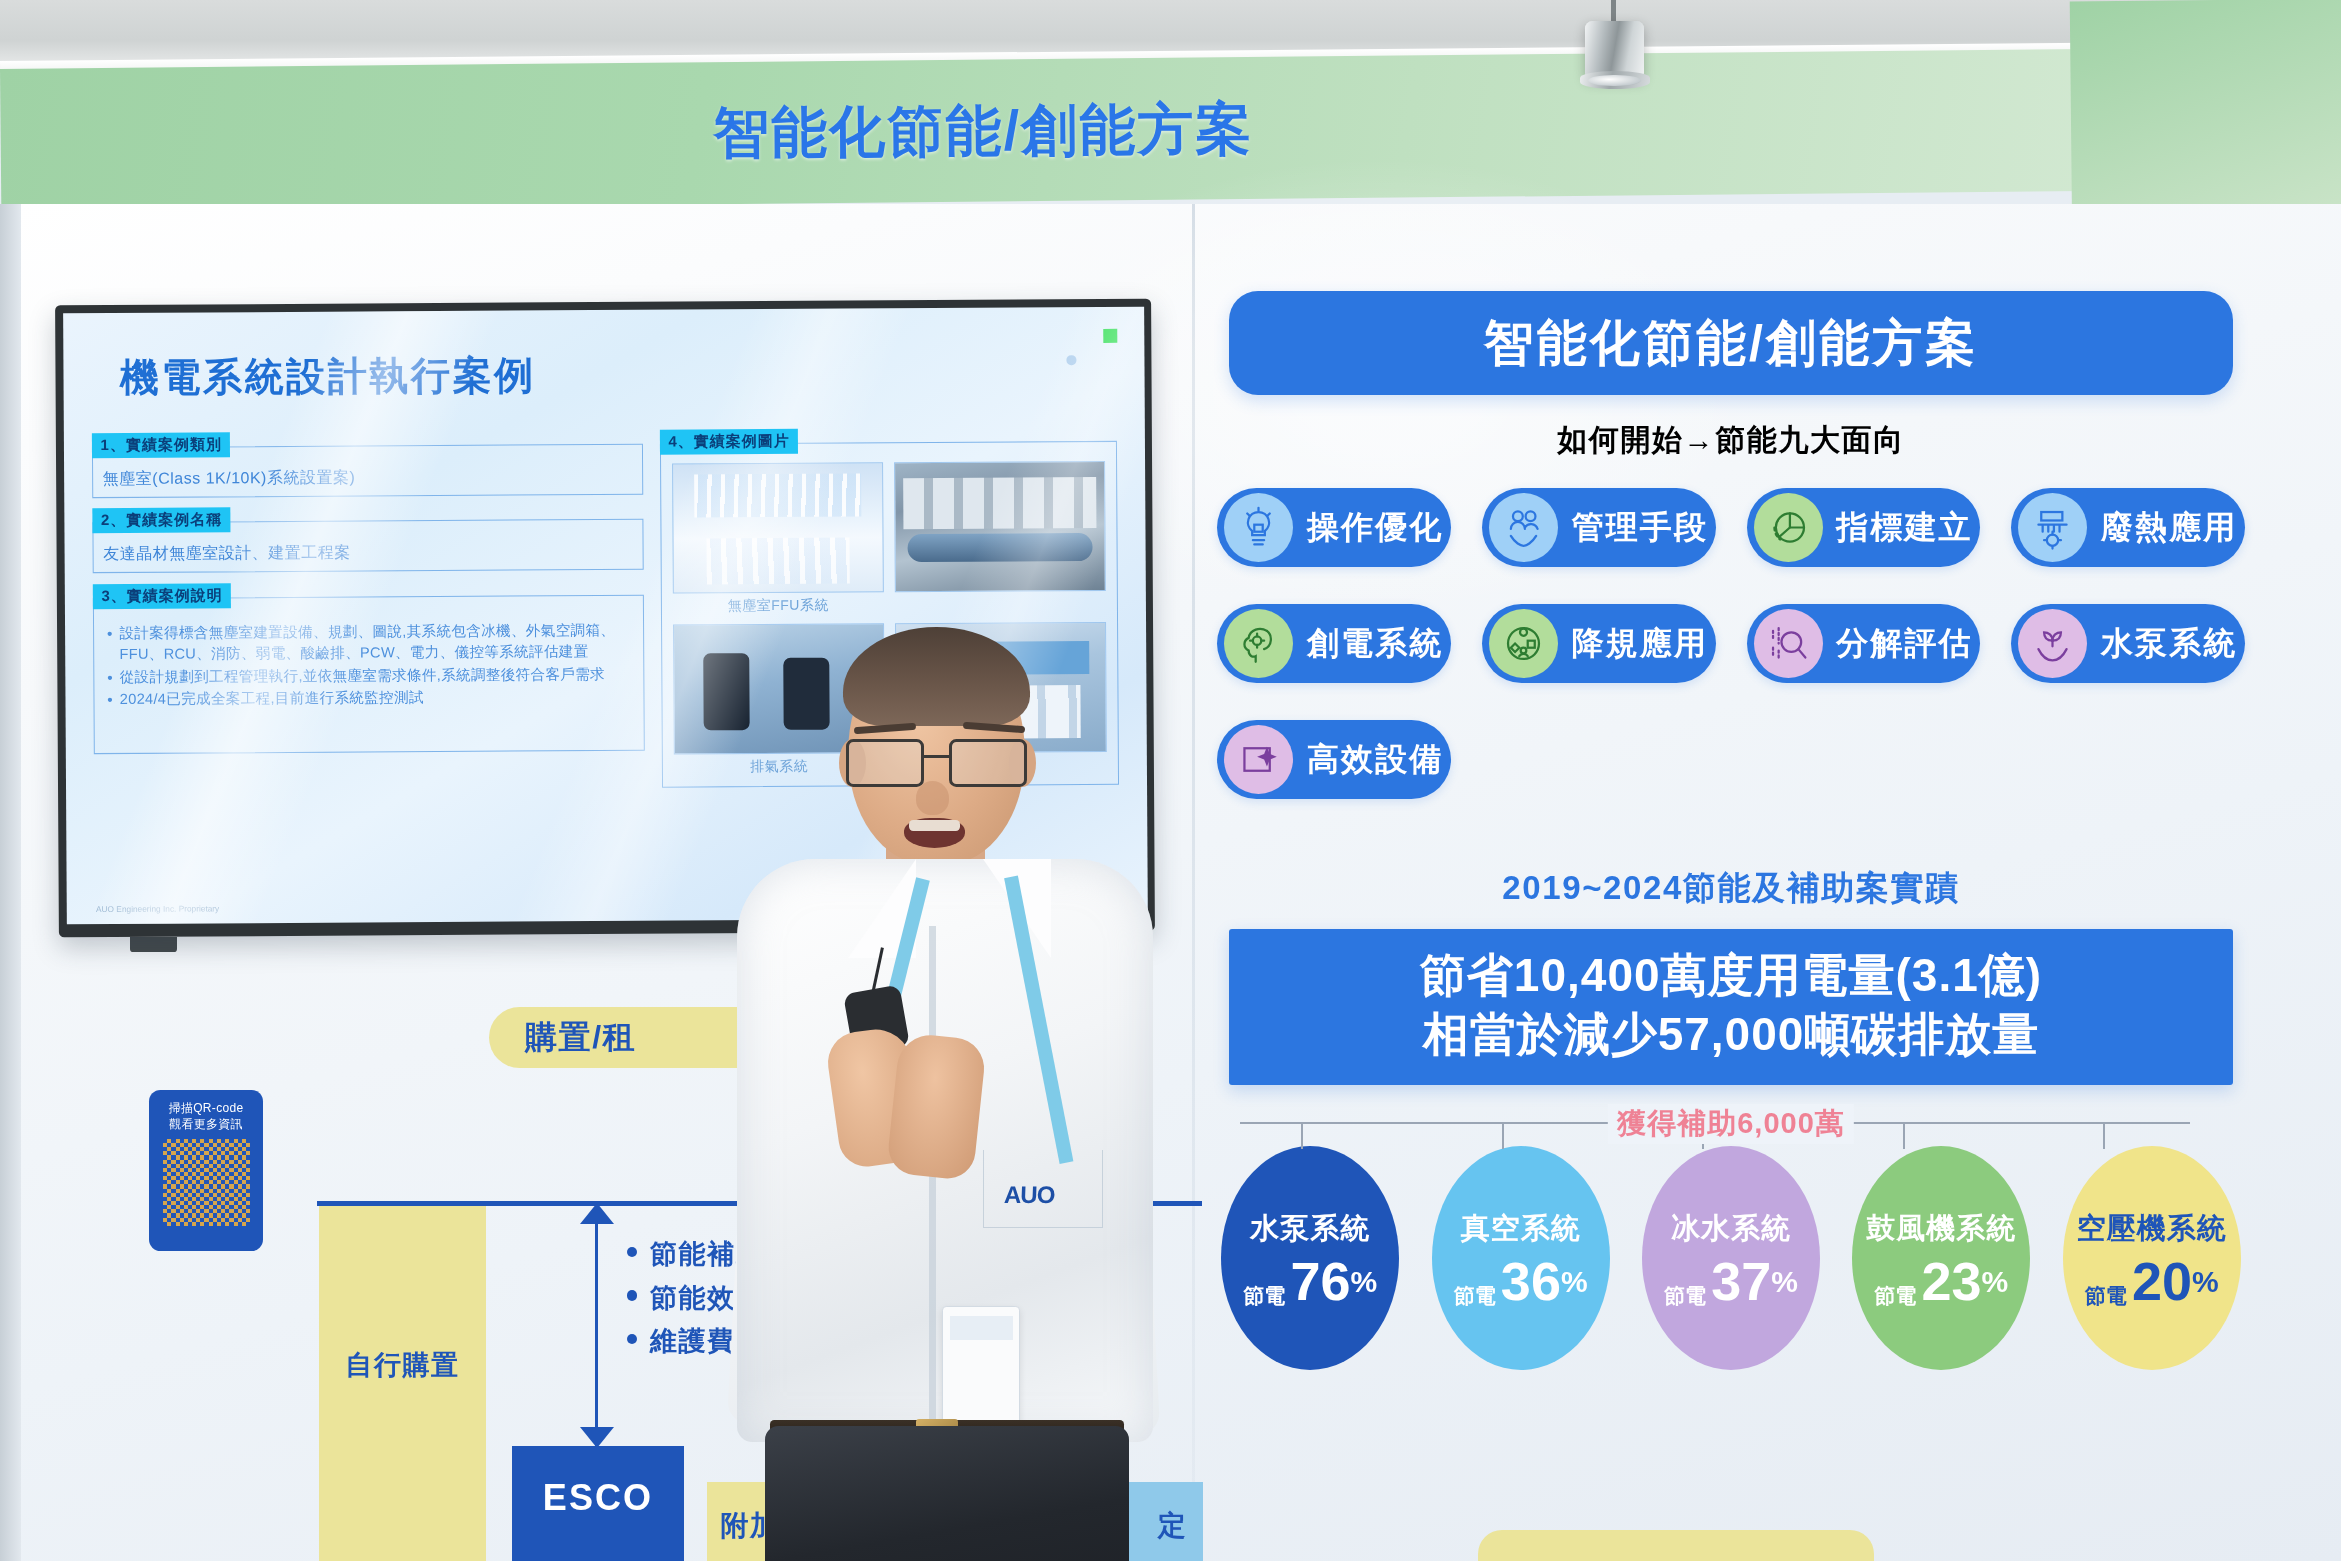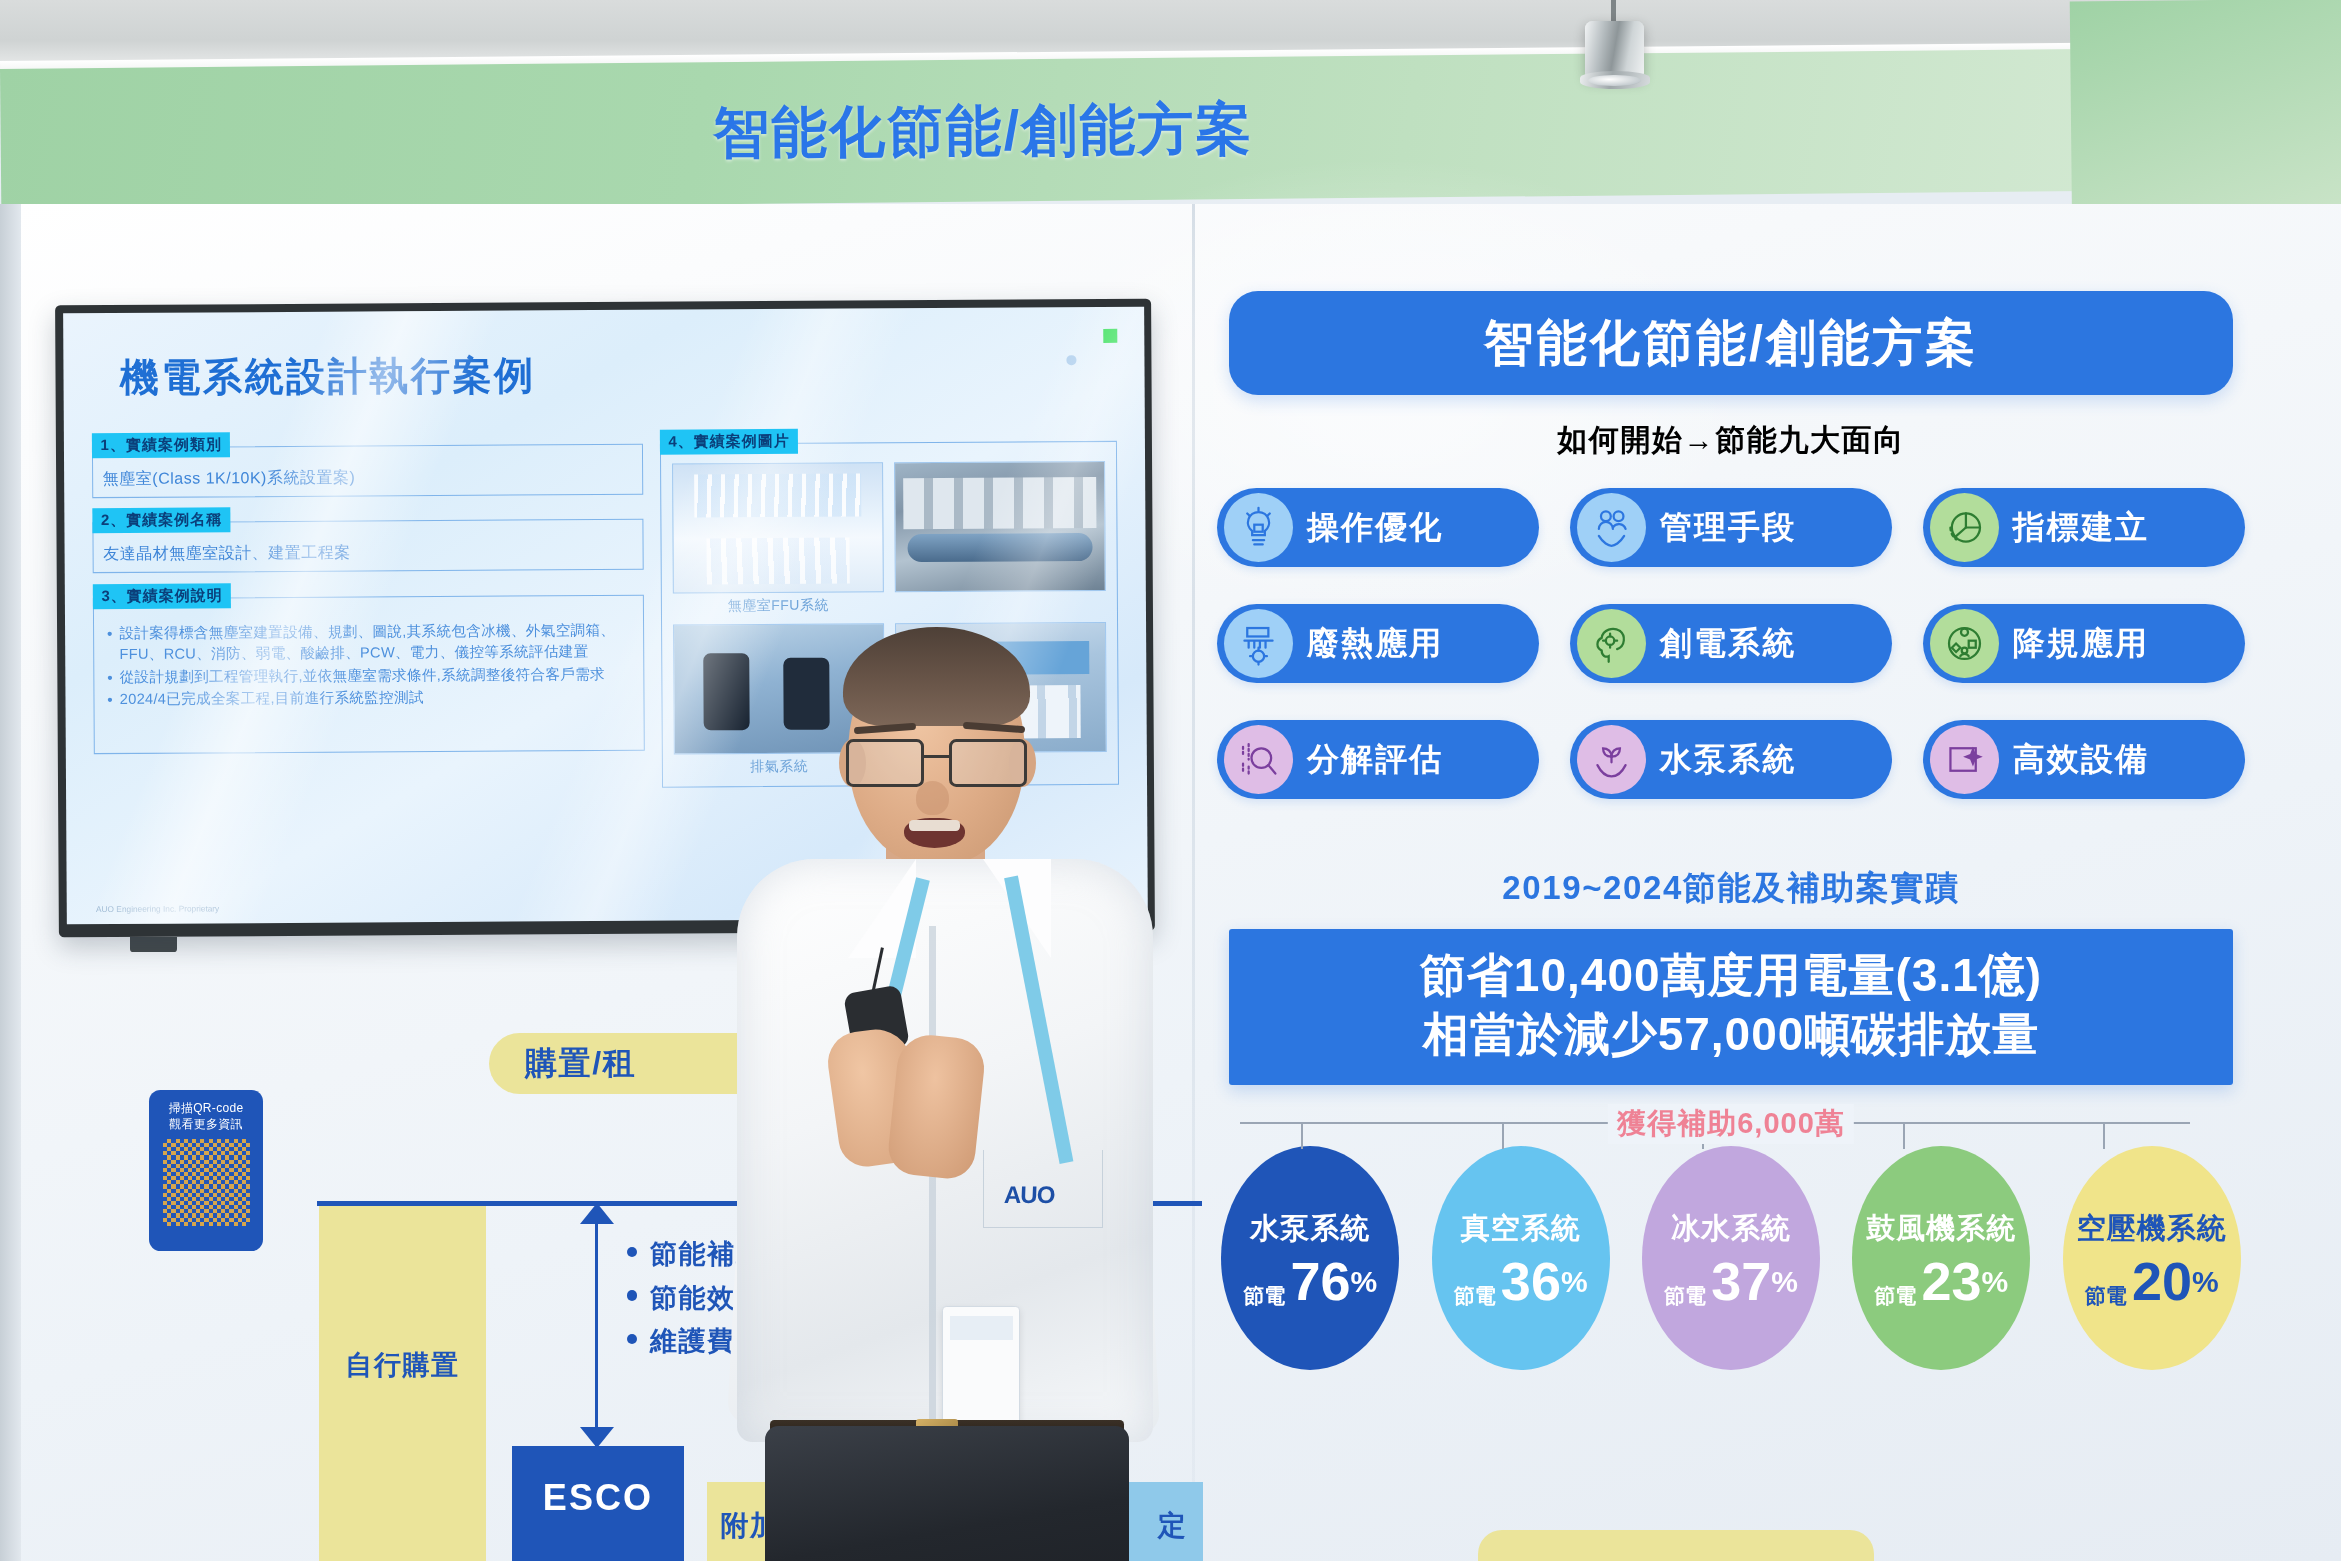--- a/index.html
+++ b/index.html
@@ -203,21 +203,21 @@
   .qr-img {
     margin:6.2px auto 0; width:87px; height:87px; background:#1f55b8;
     background-image:
       repeating-linear-gradient(90deg,#fff 0 4.2px, transparent 4.2px 8.3px),
       repeating-linear-gradient(0deg,#fff 0 4.2px, transparent 4.2px 8.3px);
     background-blend-mode: difference;
     opacity:.95;
   }
 
   .purchase-pill {
-    position:absolute; left:489px; top:1033px; width:281px; height:61px;
+    position:absolute; left:489px; top:1007px; width:281px; height:61px;
     background:#ebe49a; border-radius:31px;
     display:flex; align-items:center; padding-left:36px;
     font-size:32px; font-weight:700; color:#1f55b8; letter-spacing:1.6px;
     overflow:hidden; white-space:nowrap;
   }
 
   .chart-topline {
     position:absolute; left:317px; top:1201px; width:885px; height:5.2px; background:#1f55b8;
   }
   .yellow-bar {
@@ -272,21 +272,21 @@
     display:flex; align-items:center; justify-content:center;
     color:#fff; font-size:50px; font-weight:700; letter-spacing:3.1px;
     box-shadow:0 5.2px 15.6px rgba(44,118,224,.20);
   }
   .rp-sub {
     text-align:center; margin-top:25px;
     font-size:30px; color:#000000; font-weight:600; letter-spacing:1.6px;
   }
 
   .pill-grid {
-    display:grid; grid-template-columns: repeat(3, 1fr);
+    display:grid; grid-template-columns: repeat(4, 1fr);
     gap:37px 31px; margin-top:27px; padding:0 4.2px;
   }
   .pill {
     height:79px; border-radius:40px; background:#2c76e0;
     display:flex; align-items:center; padding-left:5.2px;
     box-shadow:0 3.1px 9.4px rgba(44,118,224,.16);
   }
   .pill-icon {
     width:69px; height:69px; border-radius:50%;
     flex:0 0 69px; margin-left:2.1px;

